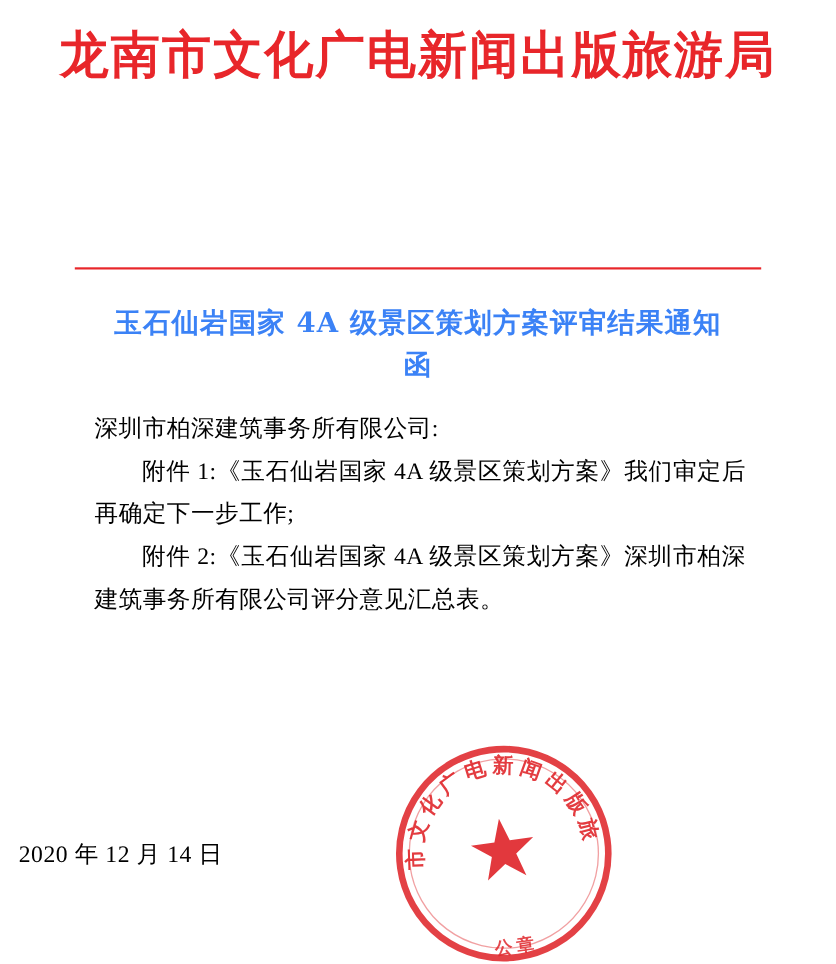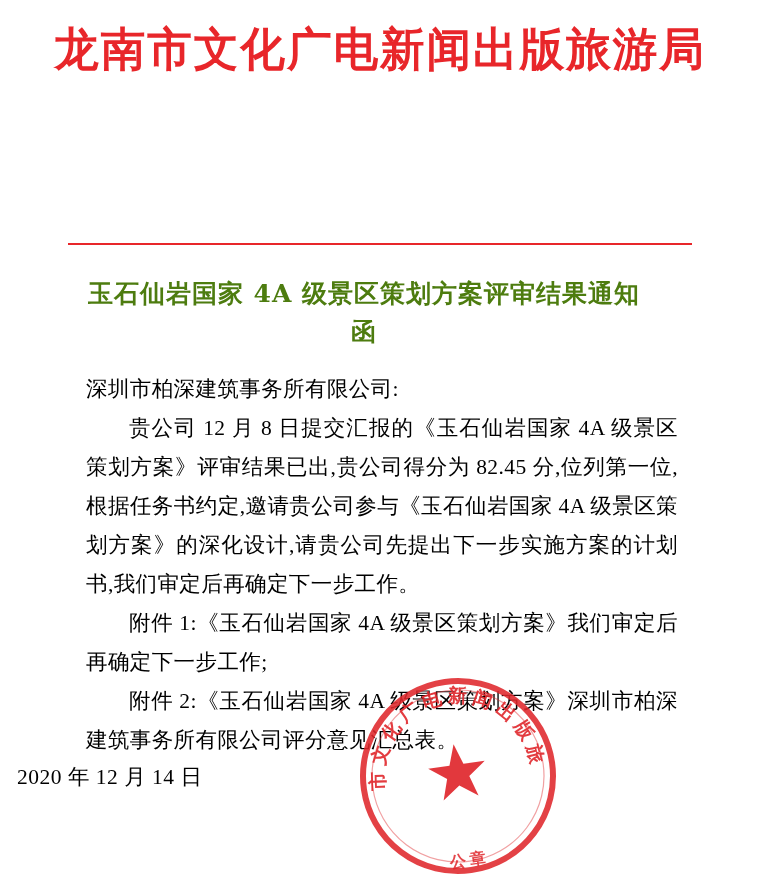--- a/index.html
+++ b/index.html
@@ -48,29 +48,29 @@
     left: 68px;
     width: 624px;
     height: 2px;
     background: #e8262a;
   }
 
   
   .doc-title {
     position: absolute;
     top: 275px;
-    left: 84px;
+    left: 100px;
     width: 560px;
     text-align: center;
     font-family: "DejaVu Serif", "Liberation Serif", serif;
     font-weight: 700;
     font-size: 25px;
     line-height: 1.5;
     letter-spacing: 1px;
-    color: #4d7c0f;
+    color: #3b82f6;
   }
 
   
   .body-block {
     position: absolute;
     top: 370px;
     left: 86px;
     width: 592px;
     font-size: 21.5px;
     line-height: 39px;
@@ -128,21 +128,20 @@
   </div>
 
   <div class="header-rule"></div>
 
   <div class="doc-title">玉石仙岩国家 4A 级景区策划方案评审结果通知函</div>
 
   <div class="body-block">
 
     <p class="para">深圳市柏深建筑事务所有限公司:</p>
 
-    <p class="para indent">贵公司 12 月 8 日提交汇报的《玉石仙岩国家 4A 级景区策划方案》评审结果已出,贵公司得分为 82.45 分,位列第一位,根据任务书约定,邀请贵公司参与《玉石仙岩国家 4A 级景区策划方案》的深化设计,请贵公司先提出下一步实施方案的计划书,我们审定后再确定下一步工作。</p>
 
 
     <p class="para indent">附件 1:《玉石仙岩国家 4A 级景区策划方案》我们审定后再确定下一步工作;</p>
 
     <p class="para indent">附件 2:《玉石仙岩国家 4A 级景区策划方案》深圳市柏深建筑事务所有限公司评分意见汇总表。</p>
   </div>
 
   <div class="date-line">2020 年 12 月 14 日</div>
 
   <div class="seal">

